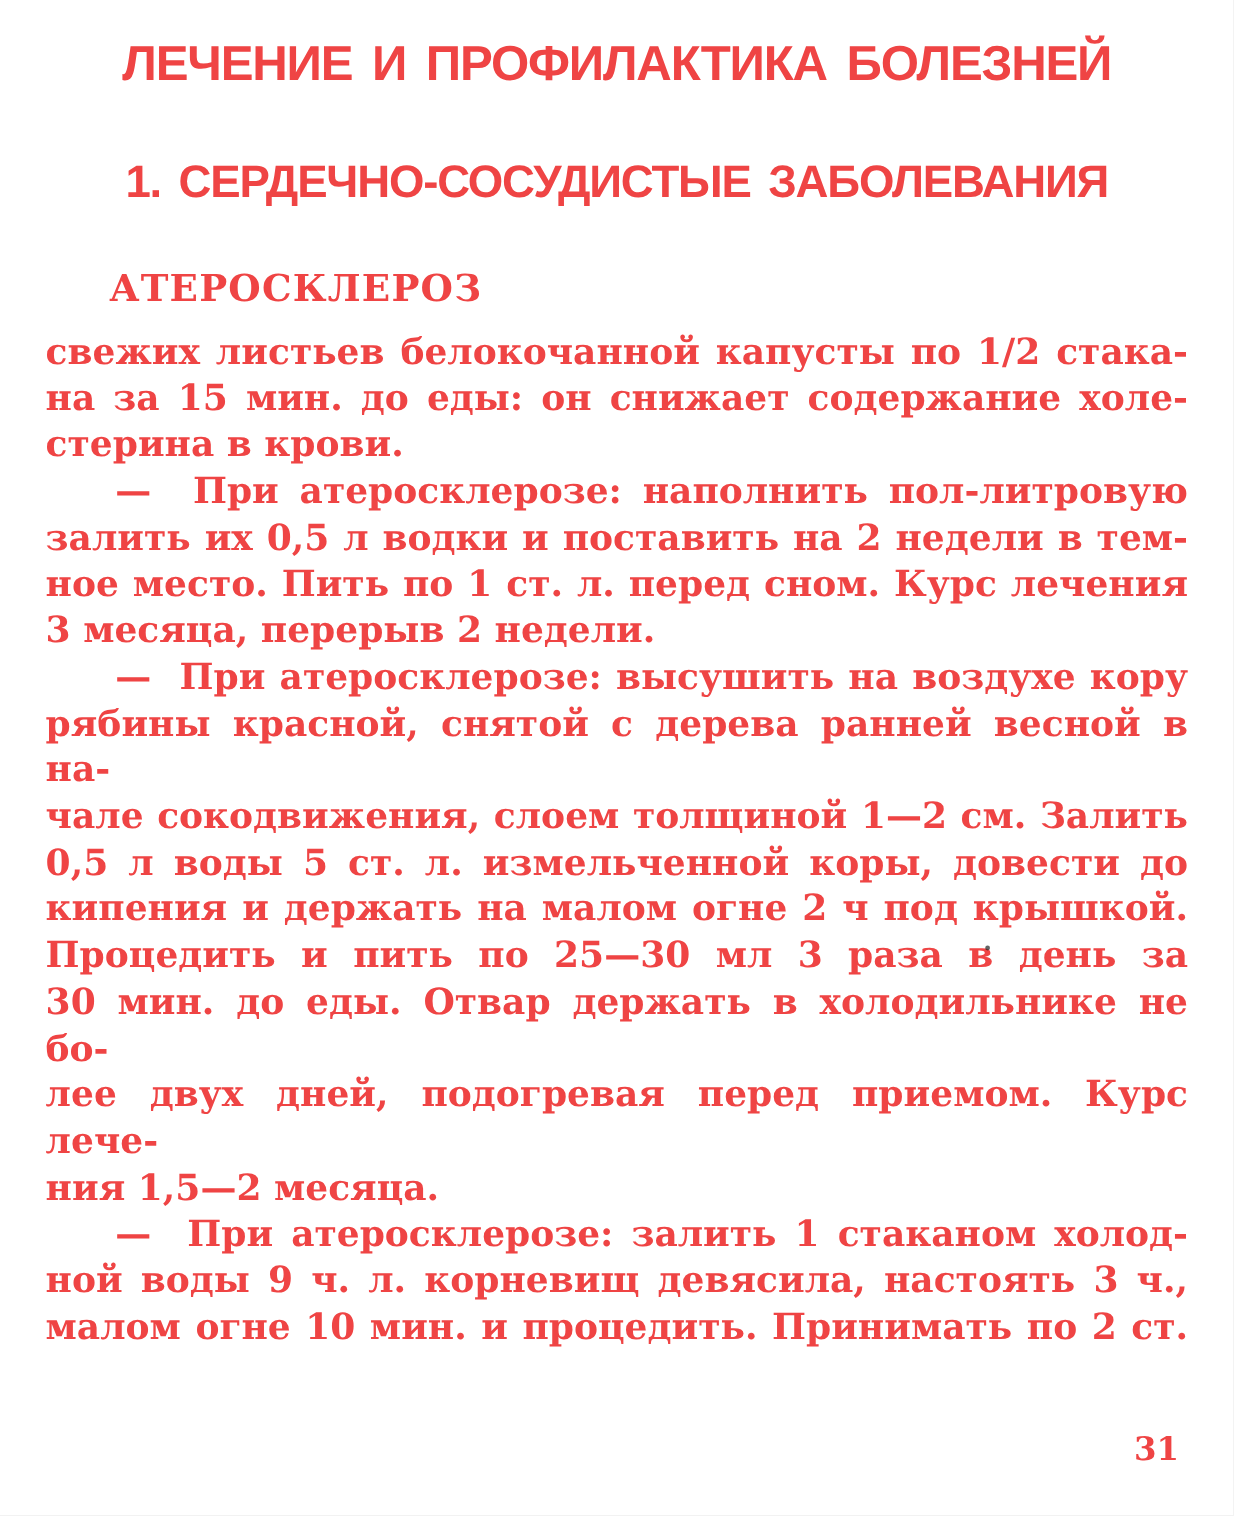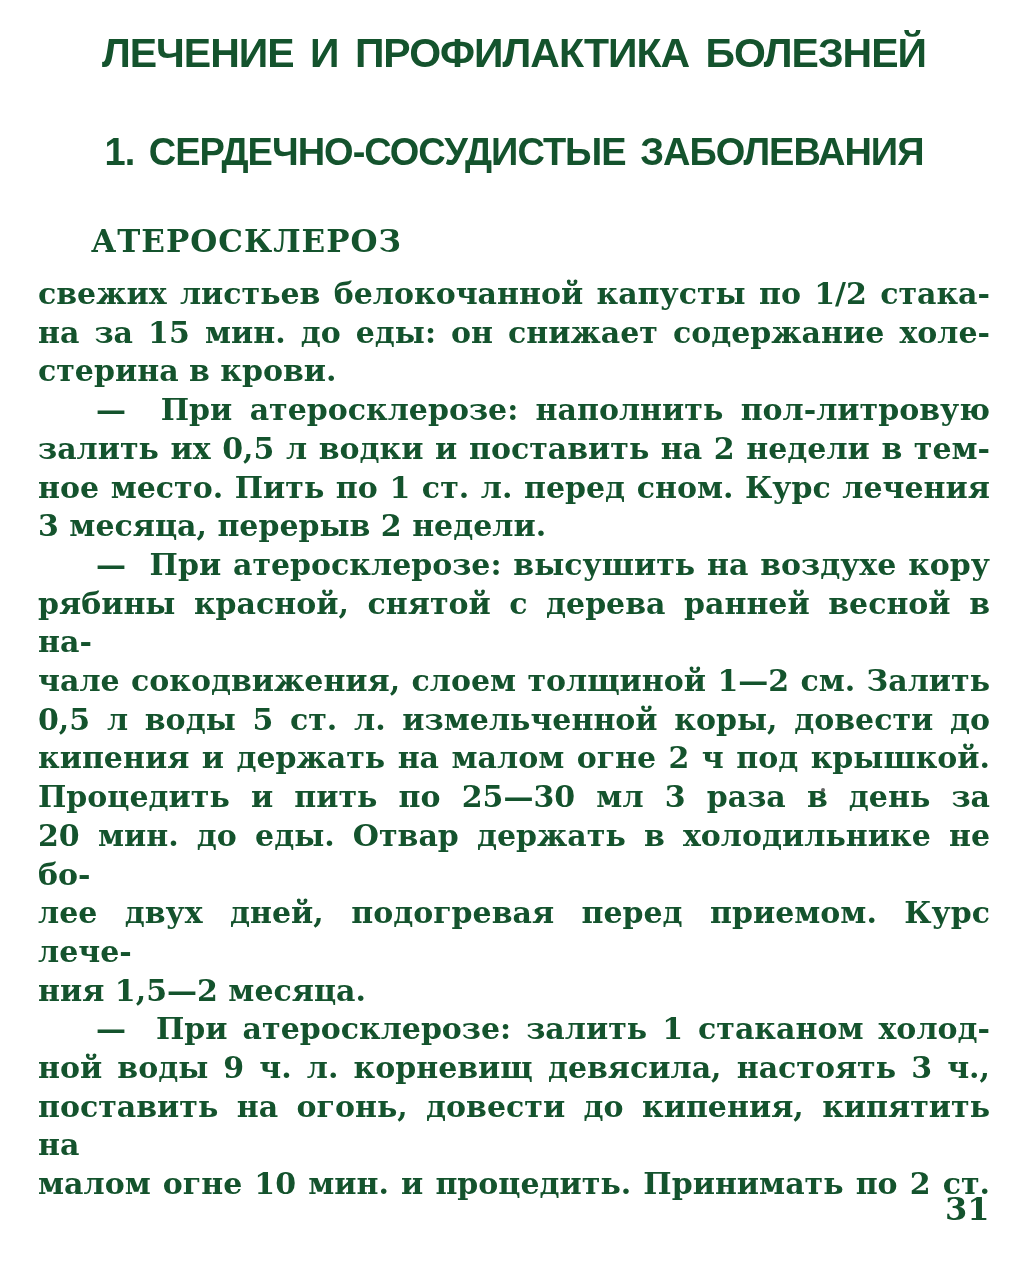--- a/index.html
+++ b/index.html
@@ -1,21 +1,21 @@
 <!DOCTYPE html>
 <html lang="ru"><head>
 <meta charset="utf-8">
 <style>
   html, body { margin: 0; padding: 0; background: #e8e8e8; }
   .page {
     position: relative;
     width: 1028px;
     height: 1263px;
     background: #ffffff;
-    color: #14532d;
+    color: #ef4444;
     font-family: "DejaVu Serif", serif;
     overflow: hidden;
     margin: 0 auto;
   }
   .title {
     position: absolute;
     top: 30px;
     left: 0;
     width: 100%;
     margin: 0;
@@ -69,21 +69,21 @@
     text-align: justify;
     text-align-last: justify;
   }
   .ln.first { text-indent: 58px; }
   .ln.last  { text-align-last: left; }
   .page-number {
     position: absolute;
     top: 1190px;
     left: 945px;
     font-weight: 700;
-    font-size: 32px;
+    font-size: 27px;
     line-height: 38px;
   }
   .speck {
     position: absolute;
     top: 788px;
     left: 821px;
     width: 4px;
     height: 4px;
     border-radius: 50%;
     background: #222;
@@ -116,29 +116,28 @@
       <div class="ln last">3 месяца, перерыв 2 недели.</div>
     </div>
 
     <div class="para">
       <div class="ln first">—&nbsp; При атеросклерозе: высушить на воздухе кору</div>
       <div class="ln">рябины красной, снятой с дерева ранней весной в на-</div>
       <div class="ln">чале сокодвижения, слоем толщиной 1—2 см. Залить</div>
       <div class="ln">0,5 л воды 5 ст. л. измельченной коры, довести до</div>
       <div class="ln">кипения и держать на малом огне 2 ч под крышкой.</div>
       <div class="ln">Процедить и пить по 25—30 мл 3 раза в день за</div>
-      <div class="ln">20 мин. до еды. Отвар держать в холодильнике не бо-</div>
+      <div class="ln">30 мин. до еды. Отвар держать в холодильнике не бо-</div>
       <div class="ln">лее двух дней, подогревая перед приемом. Курс лече-</div>
       <div class="ln last">ния 1,5—2 месяца.</div>
     </div>
 
     <div class="para">
       <div class="ln first">—&nbsp; При атеросклерозе: залить 1 стаканом холод-</div>
       <div class="ln">ной воды 9 ч. л. корневищ девясила, настоять 3 ч.,</div>
-      <div class="ln">поставить на огонь, довести до кипения, кипятить на</div>
       <div class="ln">малом огне 10 мин. и процедить. Принимать по 2 ст.</div>
 
     </div>
 
   </div>
 
   <div class="speck"></div>
 
   <div class="page-number">31</div>
 

